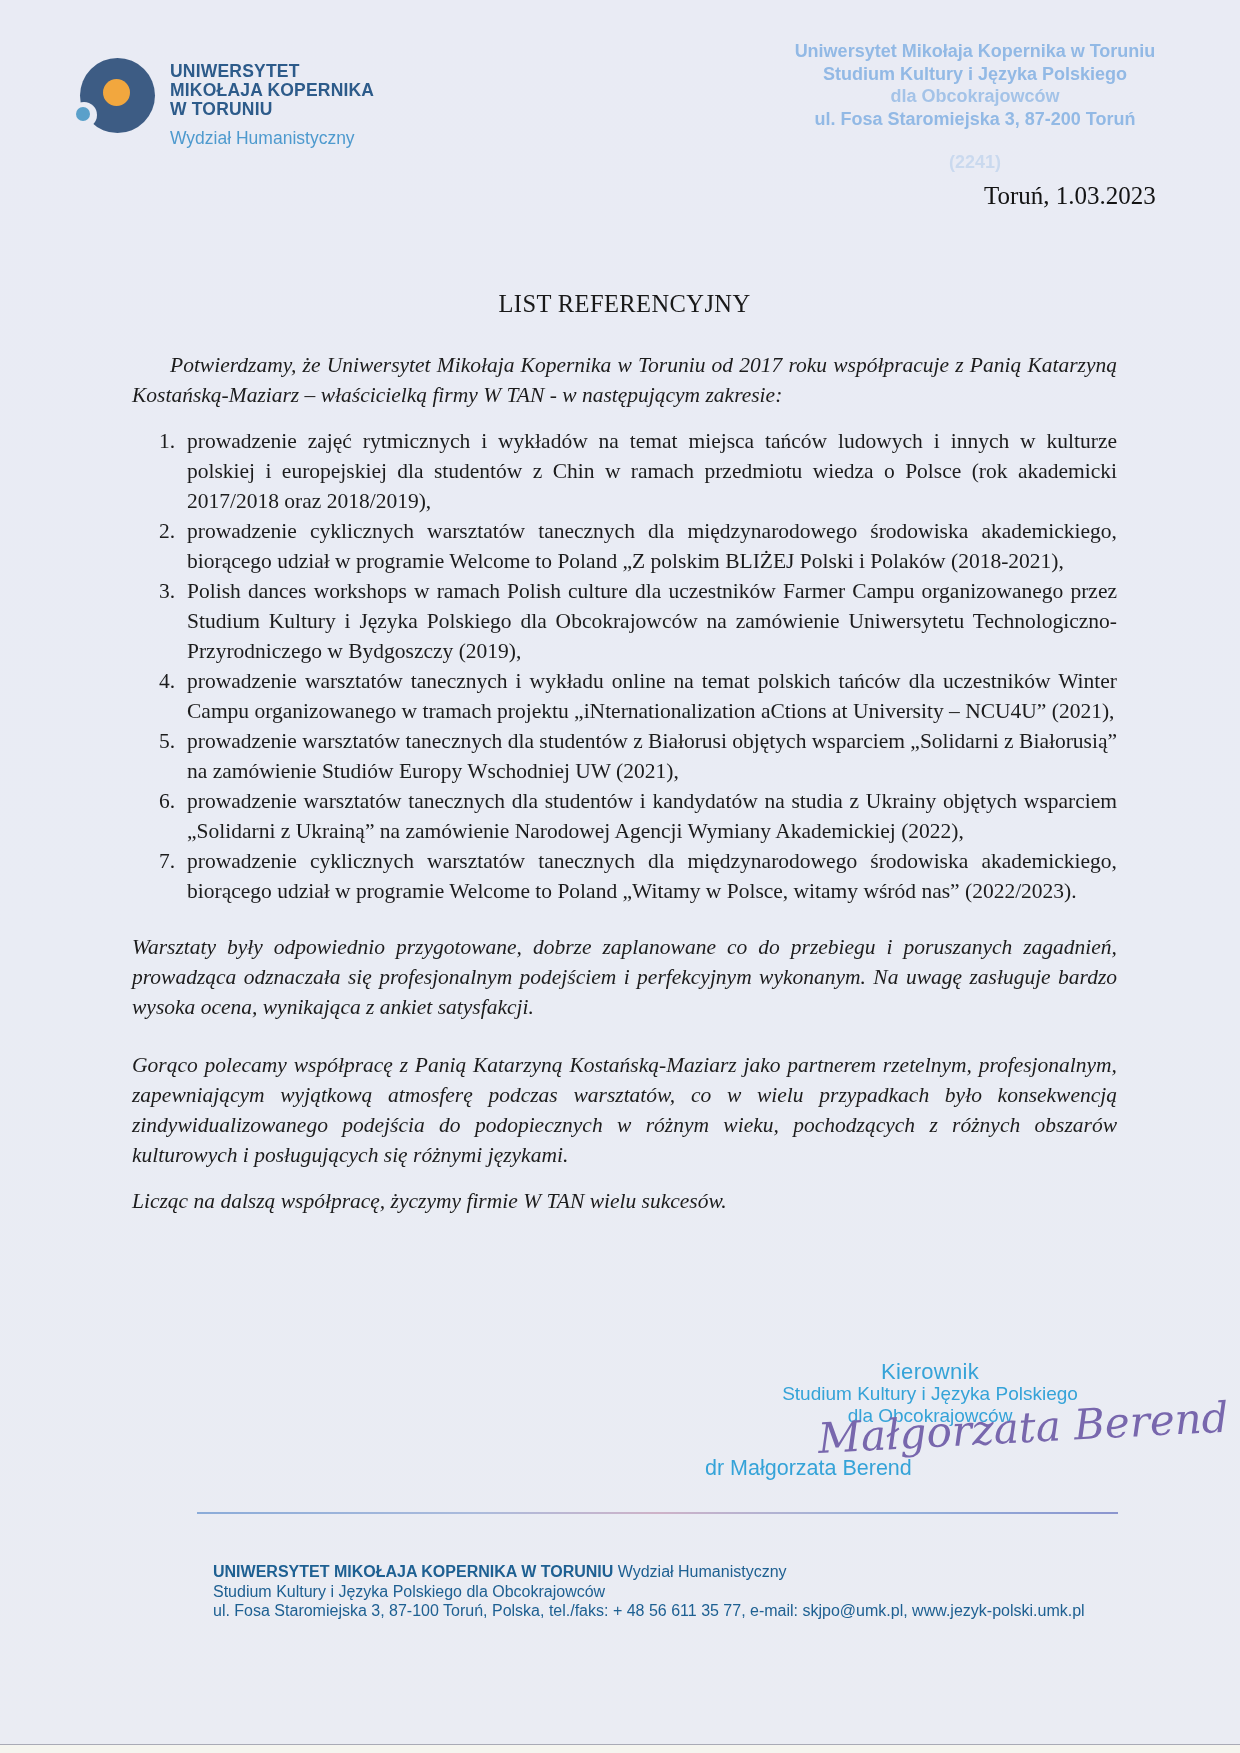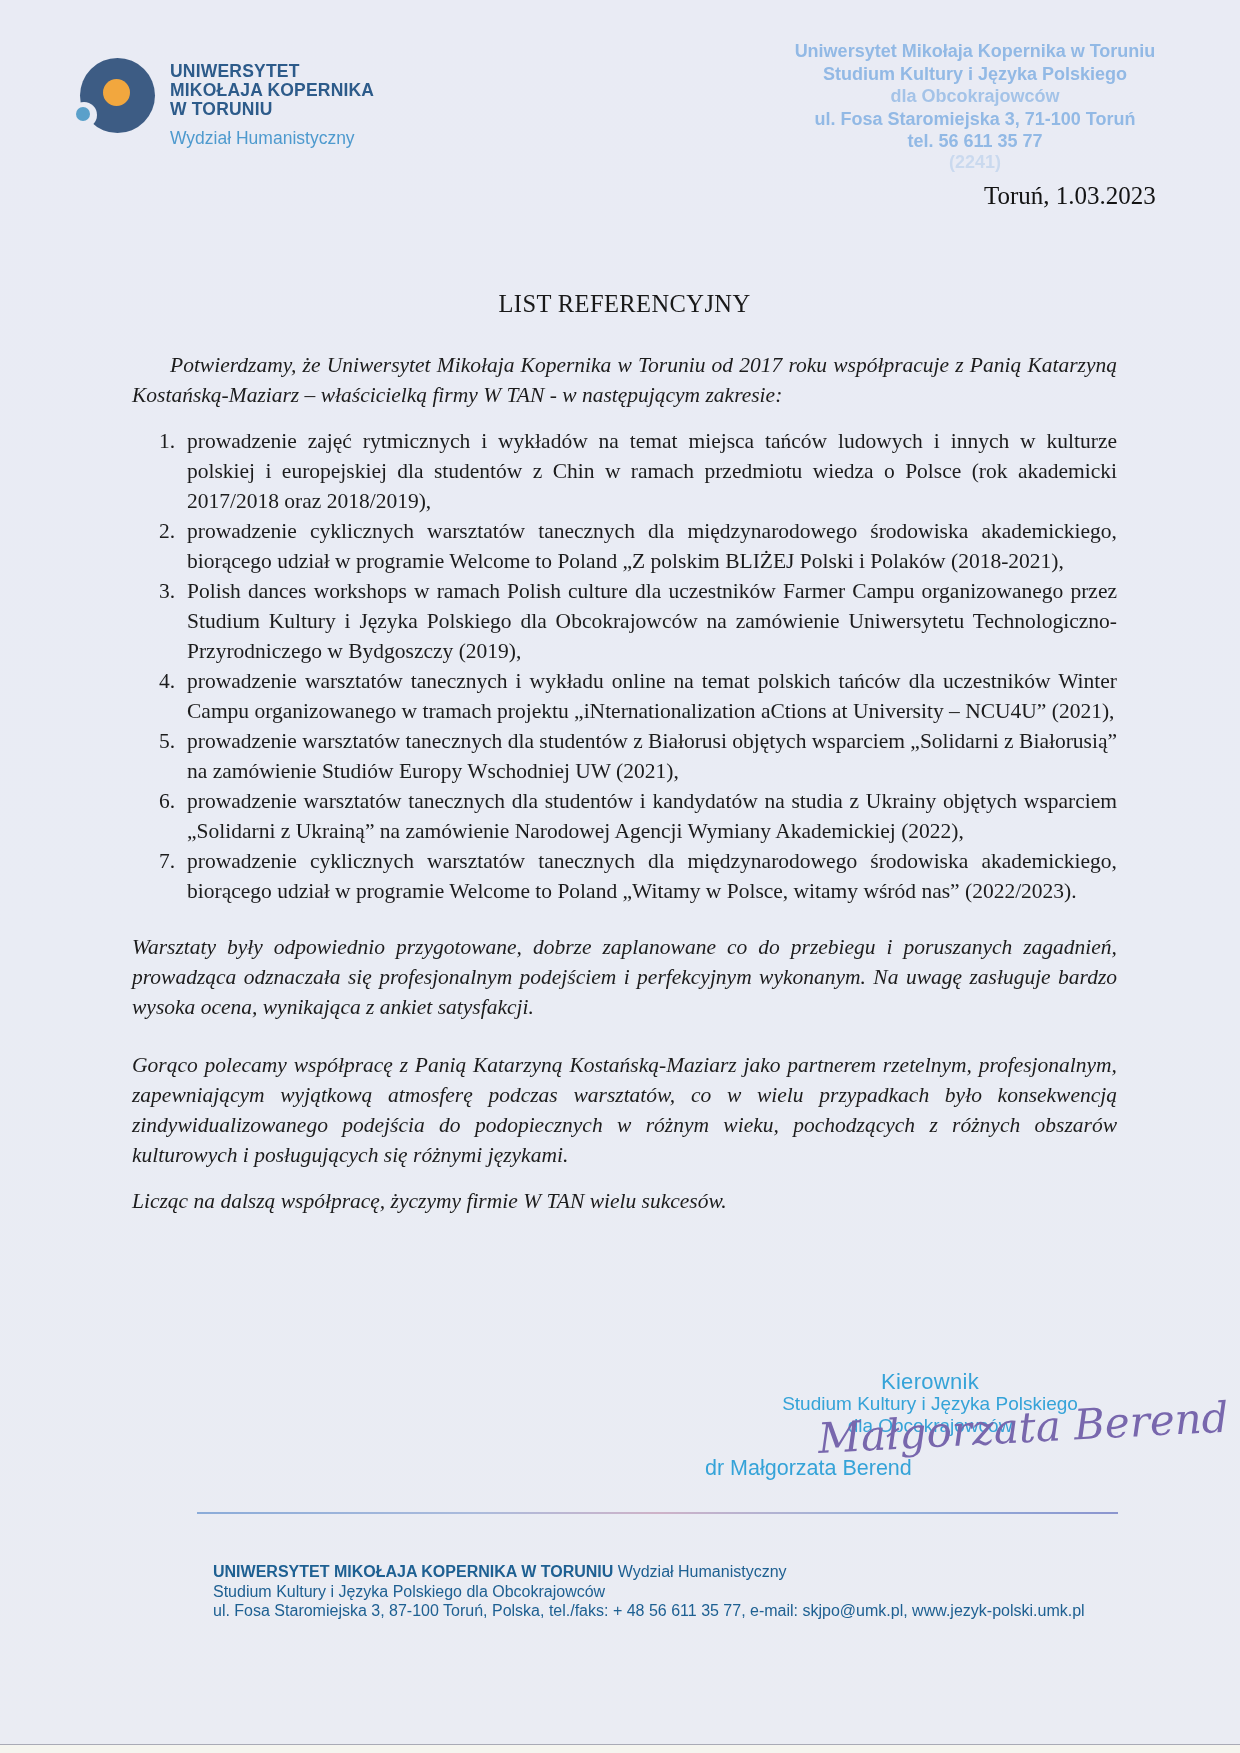--- a/index.html
+++ b/index.html
@@ -58,21 +58,21 @@
   .ref-list { margin:16px 0 0 0; padding:0; list-style:none; }
   .ref-list li { position:relative; padding-left:55px; text-align:justify; }
   .ref-list .num { position:absolute; left:27px; }
   .para-2 { margin-top:26px !important; }
   .para-3 { margin-top:28px !important; }
   .para-4 { margin-top:16px !important; }
 
   
   .sig {
     position:absolute; left:705px; top:1360px; width:450px; text-align:center;
-    font-family:"Liberation Sans", sans-serif; color:#35a3d8;margin-top:10px;
+    font-family:"Liberation Sans", sans-serif; color:#35a3d8;
   }
   .sig-role { font-size:22px; line-height:23px; letter-spacing:.3px; }
   .sig-org  { font-size:19px; line-height:22px; }
   .sig-handwriting {
     position:absolute; left:818px; top:1414px; z-index:2;
     font-family:"DejaVu Serif", serif; font-style:italic;
     font-size:42px; color:#7867ad; white-space:nowrap;
     transform:rotate(-3deg); transform-origin:left center;
   }
   .sig-typed {
@@ -112,22 +112,21 @@
     <div>UNIWERSYTET</div>
     <div>MIKOŁAJA KOPERNIKA</div>
     <div>W TORUNIU</div>
   </div>
   <div class="faculty">Wydział Humanistyczny</div>
 
   <div class="stamp">
     <div>Uniwersytet Mikołaja Kopernika w Toruniu</div>
     <div>Studium Kultury i Języka Polskiego</div>
     <div class="l3">dla Obcokrajowców</div>
-    <div>ul. Fosa Staromiejska 3, 71-100 Toruń</div>
-    <div>tel. 56 611 35 77</div>
+    <div>ul. Fosa Staromiejska 3, 87-200 Toruń</div>
   </div>
   <div class="stamp-faint">(2241)</div>
   <div class="date-line">Toruń, 1.03.2023</div>
 
   <div class="doc-title">LIST REFERENCYJNY</div>
 
   <div class="body-text">
     <p class="intro">Potwierdzamy, że Uniwersytet Mikołaja Kopernika w Toruniu od 2017 roku współpracuje z Panią Katarzyną Kostańską-Maziarz – właścicielką firmy W TAN - w następującym zakresie:</p>
 
     <ol class="ref-list">

